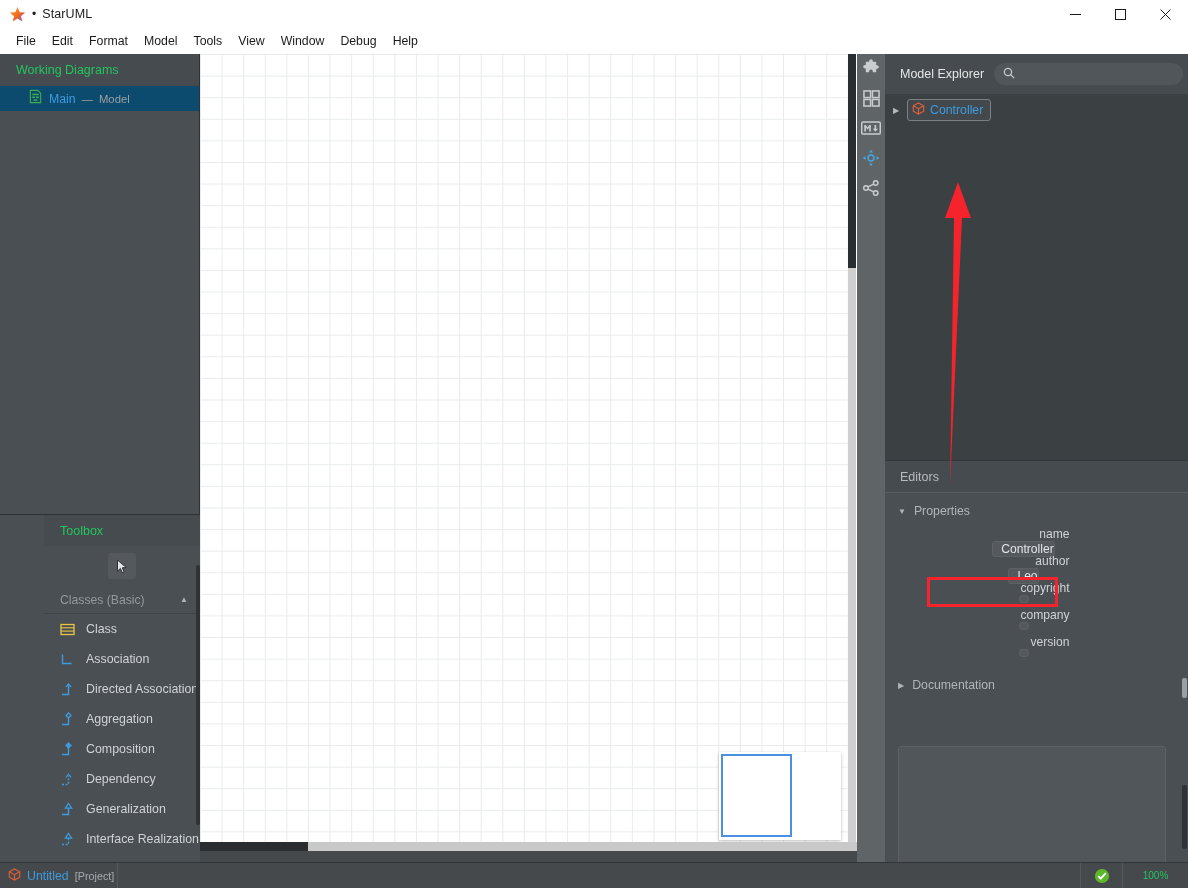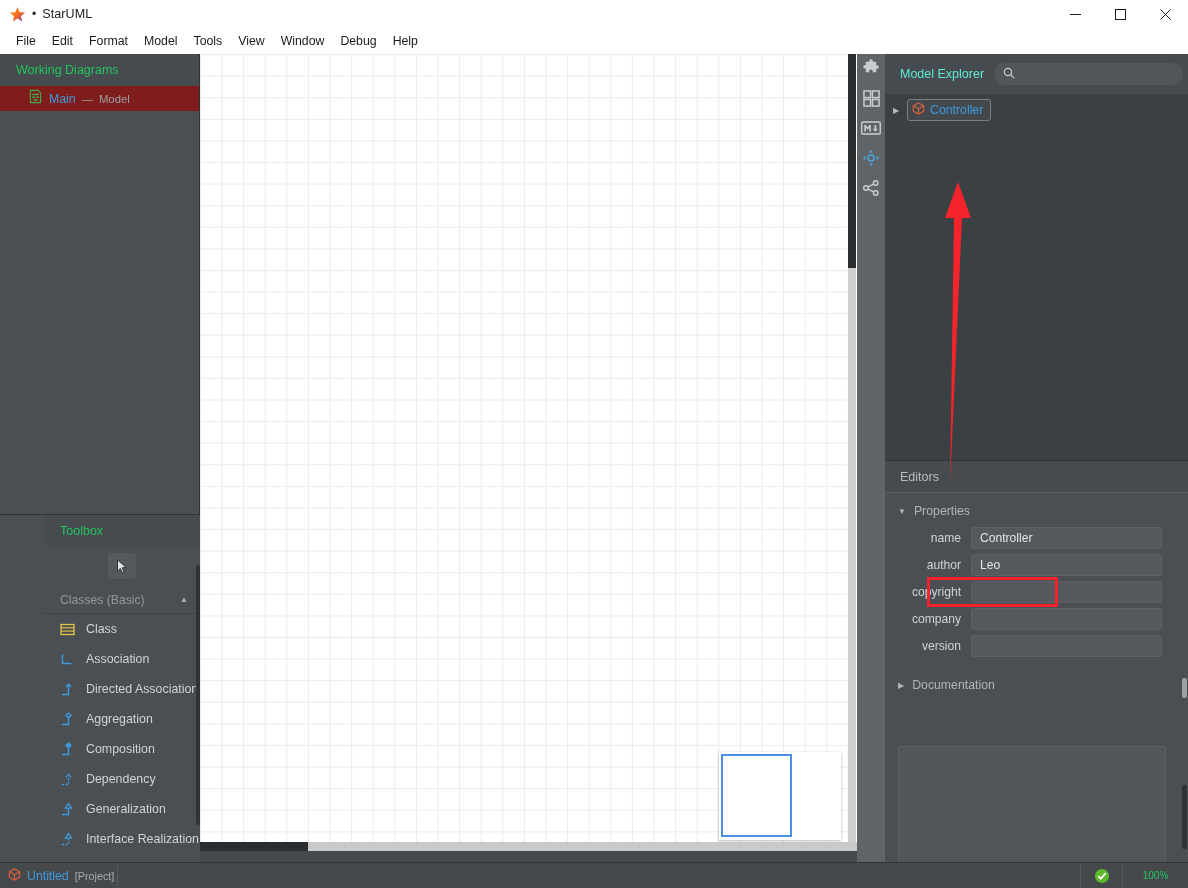--- a/index.html
+++ b/index.html
@@ -51,21 +51,21 @@
   }
   .panel-header {
     height: 31px; display: flex; align-items: center;
     padding-left: 16px;
     font-size: 12.5px; color: #22c55e;
     background: #464b4f;
   }
   .working-list { background: #4a4f53; }
   .diagram-row {
     height: 26px; display: flex; align-items: center; gap: 6px;
-    padding-left: 28px; background: #7f1d1d;
+    padding-left: 28px; background: #0c4a6e;
     border-top: 1px solid #44494c;
   }
   .diagram-name { color: #3e9bdd; font-size: 12.3px; }
   .diagram-sub { color: #9aa0a3; font-size: 11.3px; }
 
   .toolbox-wrap {
     position: absolute; left: 0; bottom: 0; width: 200px; height: 348px;
     background: #4a4f53;
     border-top: 1px solid #2e3234;
     padding-left: 44px;
@@ -151,21 +151,21 @@
   
   .rightpanel {
     position: absolute; left: 885px; top: 0; width: 303px; height: 808px;
     background: #3b4043;
   }
   .mx-header {
     height: 40px; display: flex; align-items: center; gap: 10px;
     padding: 0 10px 0 15px;
     background: #464b4f;
   }
-  .mx-title { font-size: 12.5px; color: #5eead4; white-space: nowrap; }
+  .mx-title { font-size: 12.5px; color: #e5e5e5; white-space: nowrap; }
   .mx-search {
     flex: 1; height: 22px; background: #51565a; border-radius: 11px;
     display: flex; align-items: center; padding: 0 9px; gap: 5px;
   }
   .mx-search input {
     flex: 1; background: transparent; border: 0; outline: none;
     color: #d0d4d7; font-size: 11.5px; font-family: inherit;
   }
 
   .mx-tree { padding-top: 6px; background: #3b4043; height: 420px; }
@@ -191,21 +191,21 @@
     position: absolute; left: 0; top: 438px; width: 303px; height: 370px;
     background: #4a4f53;
     border-top: 1px solid #5a5f62;
   }
   .sect-head {
     height: 22px; display: flex; align-items: center; gap: 8px;
     padding-left: 13px; font-size: 12.3px; color: #b0b5b8;
     margin-top: 7px;
   }
   .sect-caret { font-size: 8px; color: #b0b5b8; }
-  .prop-row { display: flex; align-items: center; height: 22px; margin-top: 5px; }
+  .prop-row { display: flex; align-items: center; height: 22px; margin-top: 5px; flex-direction: column; }
   .prop-label {
     width: 86px; text-align: right; padding-right: 10px;
     font-size: 12.1px; color: #cfd3d6;
   }
   .prop-input {
     flex: 1; margin-right: 26px; height: 22px;
     background: #55595d; border: 1px solid #5d6165; border-radius: 3px;
     display: flex; align-items: center; padding-left: 8px;
     font-size: 12.1px; color: #e2e5e7;
   }

